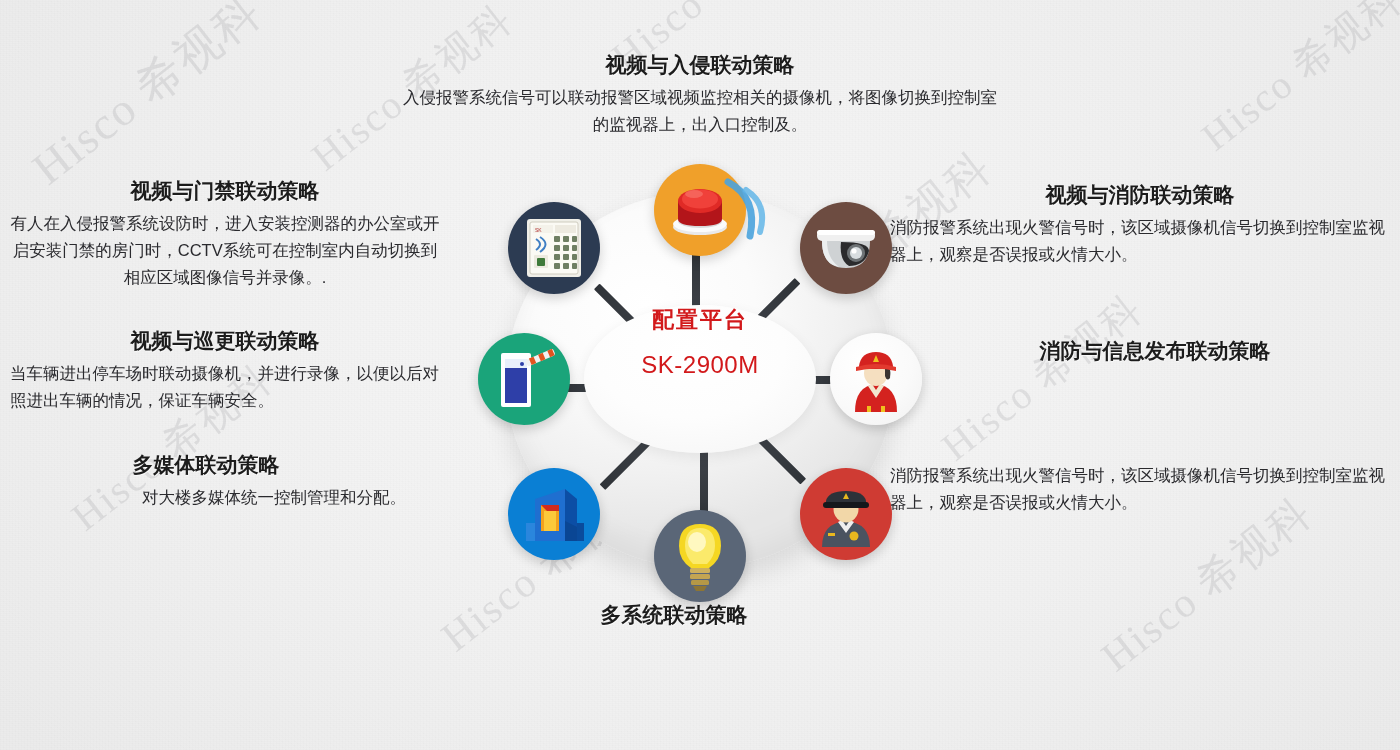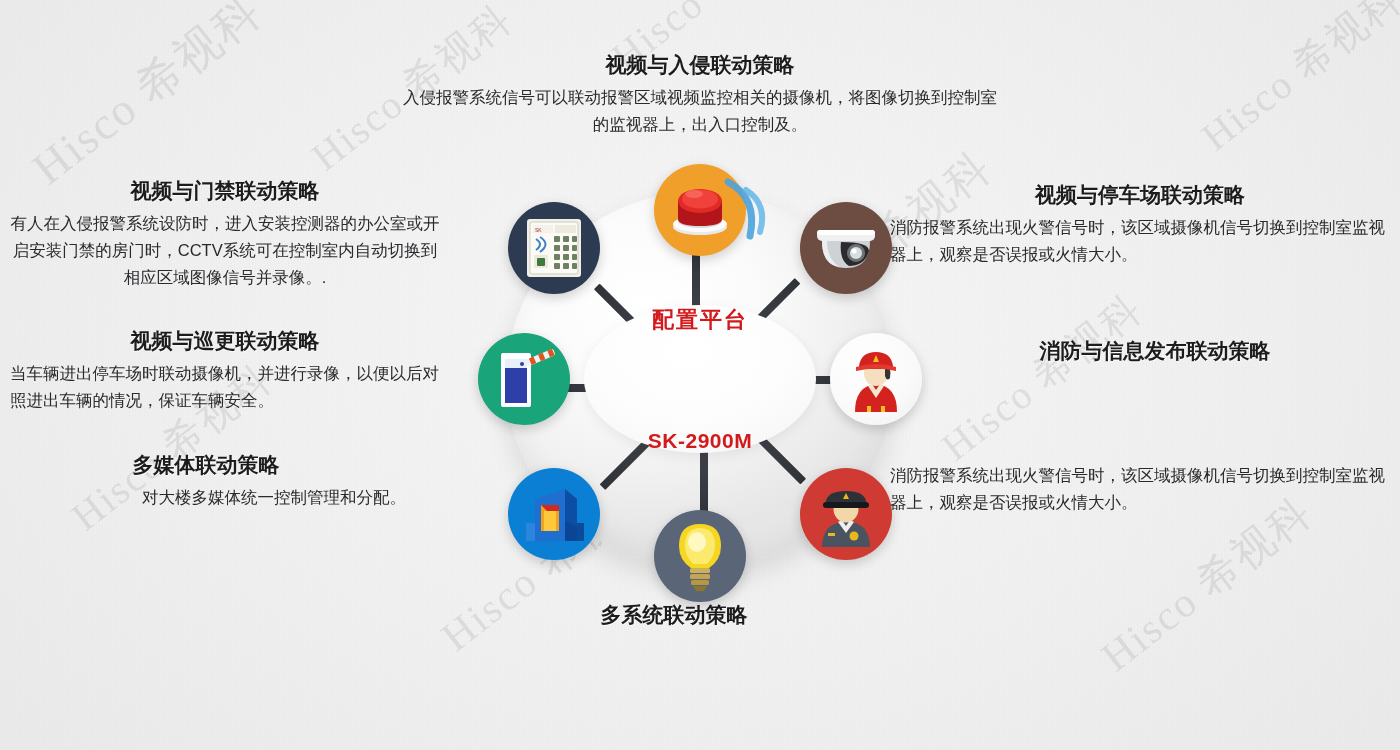--- a/index.html
+++ b/index.html
@@ -97,33 +97,33 @@
     position: absolute;
     left: 106px; top: 135px;
     width: 232px; height: 148px;
     border-radius: 50%;
     background:
       radial-gradient(ellipse 75% 80% at 45% 32%, #ffffff 0%, #fdfdfd 55%, #f6f6f6 100%);
     box-shadow: 0 4px 14px rgba(0,0,0,.07);
     display: flex;
     flex-direction: column;
     align-items: center;
-    justify-content: space-between;
+    justify-content: flex-start;
     gap: 16px;
   }
   #hub-core .c-title {
     font-family: "Liberation Serif", "DejaVu Serif", serif;
     font-size: 22px;
     font-weight: bold;
     color: #d2191b;
     letter-spacing: 2px;
   }
   #hub-core .c-model {
-    font-size: 21px;
-    font-weight: bold;
+    font-size: 24px;
+    font-weight: normal;
     color: #d2191b;
     letter-spacing: .5px;
   }
 
   .spoke {
     position: absolute;
     left: 50%; top: 50%;
     height: 8px;
     background: linear-gradient(90deg, #474b51 0%, #3b3f45 60%, #2f3338 100%);
     transform-origin: 0 50%;
@@ -174,21 +174,21 @@
     <div class="t">视频与巡更联动策略</div>
     <div class="b">当车辆进出停车场时联动摄像机，并进行录像，以便以后对照进出车辆的情况，保证车辆安全。</div>
   </div>
 
   <div class="block" id="blk-media">
     <div class="t">多媒体联动策略</div>
     <div class="b">对大楼多媒体统一控制管理和分配。</div>
   </div>
 
   <div class="block" id="blk-fire">
-    <div class="t">视频与停车场联动策略</div>
+    <div class="t">视频与消防联动策略</div>
     <div class="b">消防报警系统出现火警信号时，该区域摄像机信号切换到控制室监视器上，观察是否误报或火情大小。</div>
   </div>
 
   <div class="block" id="blk-info">
     <div class="t">消防与信息发布联动策略</div>
   </div>
 
   <div class="block" id="blk-patrol">
     <div class="b">消防报警系统出现火警信号时，该区域摄像机信号切换到控制室监视器上，观察是否误报或火情大小。</div>
   </div>

